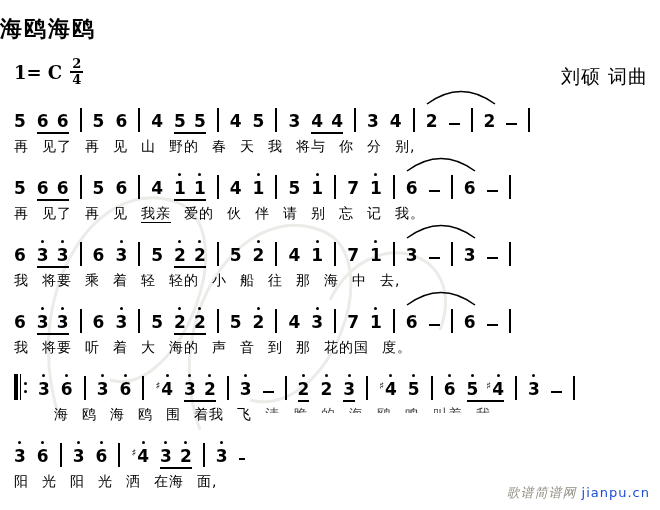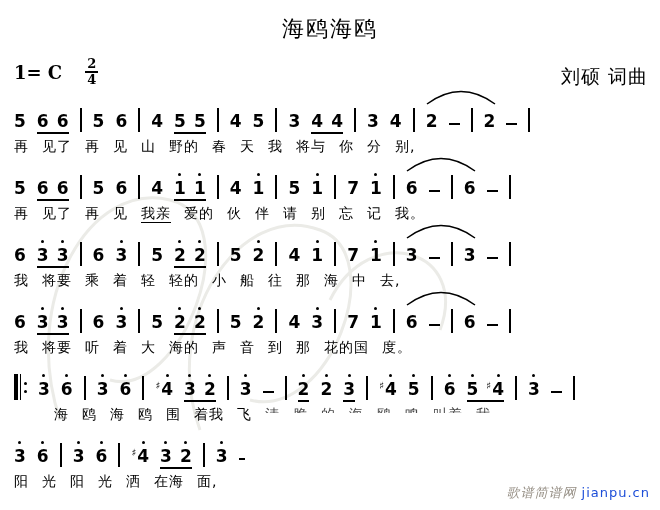--- a/index.html
+++ b/index.html
@@ -1,26 +1,26 @@
 <!DOCTYPE html>
 <html><head>
 <meta charset="utf-8">
 <style>
   html,body{margin:0;padding:0;background:#fff;}
   .page{position:relative;width:660px;height:510px;background:#ffffff;overflow:hidden;
         font-family:"DejaVu Sans",sans-serif;color:#000;}
   .bgmark{position:absolute;left:0;top:0;z-index:0;pointer-events:none;}
   .content{position:relative;z-index:1;}
 
-  .title{margin-top:14px;text-align:center;font-size:22px;font-weight:normal;letter-spacing:2px;}
+  .title{margin-top:14px;text-align:left;font-size:22px;font-weight:bold;letter-spacing:2px;}
 
   .hdr{display:flex;justify-content:space-between;align-items:flex-start;
        margin:14px 12px 0 14px;height:30px;}
   .keytime{display:flex;align-items:center;font-family:"DejaVu Serif",serif;
-           font-weight:bold;font-size:18px;gap:15px;}
+           font-weight:bold;font-size:18px;}
   .frac{display:inline-flex;flex-direction:column;align-items:center;margin-left:8px;
         font-size:13px;line-height:12px;font-weight:bold;}
   .frac .bar{width:13px;height:2px;background:#000;margin:1px 0;}
   .credit{font-size:19px;margin-top:6px;letter-spacing:1px;}
 
   .score{margin:2px 0 0 14px;}
   .line{padding-top:12px;margin-bottom:2px;}
   .note-row{display:flex;align-items:flex-end;gap:11px;height:32px;position:relative;
             font-weight:bold;font-size:17px;line-height:18px;font-family:"DejaVu Sans",sans-serif;}
   .note,.grp{border-bottom:2px solid transparent;padding-bottom:2px;}

